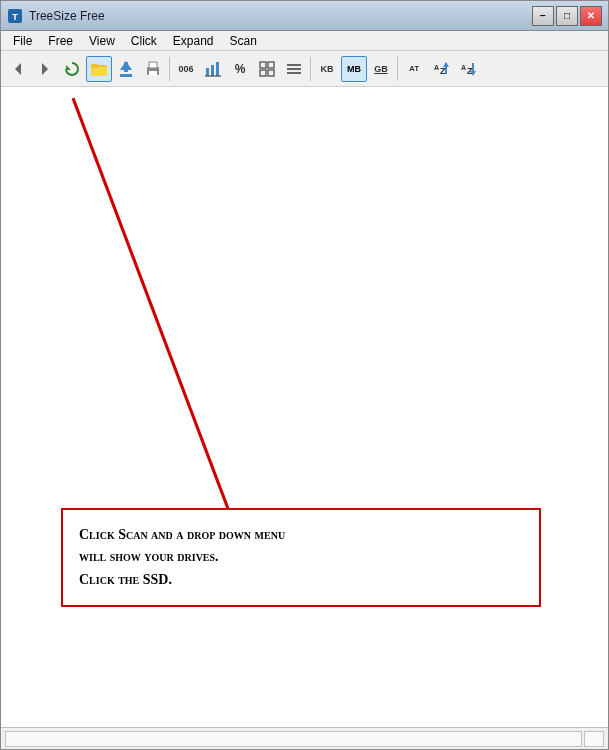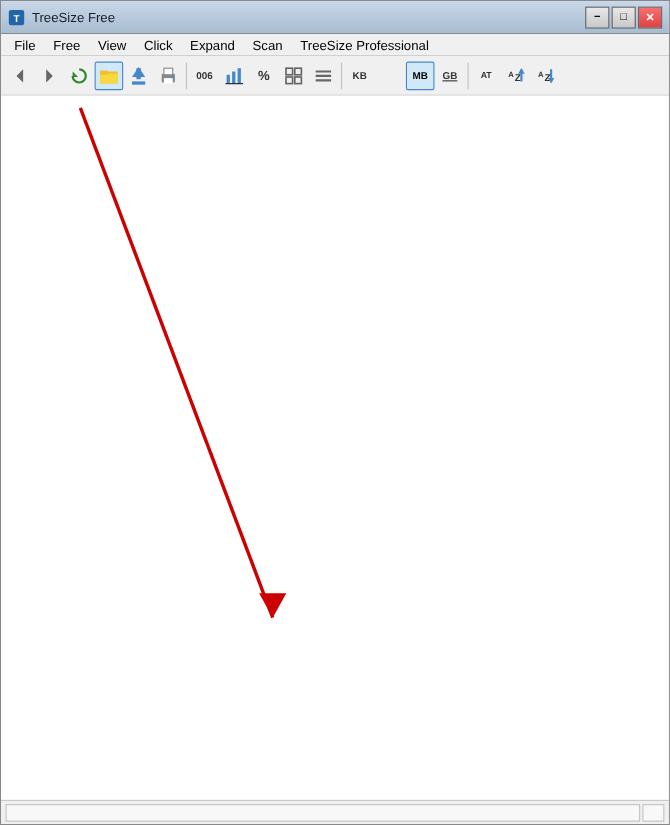--- a/index.html
+++ b/index.html
@@ -222,21 +222,20 @@
     </div>
   </div>
 
   <div class="menu-bar">
     <div class="menu-item">File</div>
     <div class="menu-item">Free</div>
     <div class="menu-item">View</div>
     <div class="menu-item">Click</div>
     <div class="menu-item">Expand</div>
     <div class="menu-item">Scan</div>
-    <div class="menu-item">TreeSize Professional</div>
   </div>
 
   <div class="toolbar">
 
     <div class="toolbar-btn">
       <svg class="toolbar-icon-svg" viewBox="0 0 18 18">
           <polygon points="12,3 6,9 12,15" fill="#666"></polygon>
         </svg>
     </div>
 
@@ -307,21 +306,21 @@
         <line x1="2" y1="5" x2="16" y2="5" stroke="#666" stroke-width="2"></line>
         <line x1="2" y1="9" x2="16" y2="9" stroke="#666" stroke-width="2"></line>
         <line x1="2" y1="13" x2="16" y2="13" stroke="#666" stroke-width="2"></line>
       </svg>
     </div>
 
     <div class="toolbar-separator"></div>
 
     <div class="toolbar-btn" style="font-size:9px; font-weight:bold; color:#333;">KB</div>
 
-    <div class="toolbar-btn toolbar-btn-active" style="font-size:9px; font-weight:bold; color:#000;margin-left:28px;">MB</div>
+    <div class="toolbar-btn toolbar-btn-active" style="font-size:9px; font-weight:bold; color:#000;">MB</div>
 
     <div class="toolbar-btn" style="font-size:9px; font-weight:bold; color:#333;text-decoration:underline;">GB</div>
 
     <div class="toolbar-separator"></div>
 
     <div class="toolbar-btn" style="font-size:8px; font-weight:bold; color:#333; line-height:1;">AT</div>
 
     <div class="toolbar-btn">
       <svg class="toolbar-icon-svg" viewBox="0 0 18 18">
         <text x="2" y="10" font-size="7" font-weight="bold" fill="#333">A</text>
@@ -343,20 +342,27 @@
 
   <div class="main-content">
 
     <svg class="arrow-container" xmlns="http://www.w3.org/2000/svg" viewBox="0 0 590 580" preserveAspectRatio="none" style="position:absolute;top:0;left:0;width:100%;height:100%;">
 
       <line x1="70" y1="10" x2="240" y2="430" stroke="#cc0000" stroke-width="3"></line>
 
       <polygon points="240,430 228,410 252,410" fill="#cc0000"></polygon>
     </svg>
 
+    <div class="instruction-box">
+      <div class="instruction-text">
+        <span>Click Scan and a drop down menu</span><br>
+        <span>will show your drives.</span><br>
+        <span>Click the SSD.</span>
+      </div>
+    </div>
 
   </div>
 
   <div class="status-bar">
     <div class="status-panel"></div>
     <div class="status-panel-right"></div>
   </div>
 
 </div>
 

